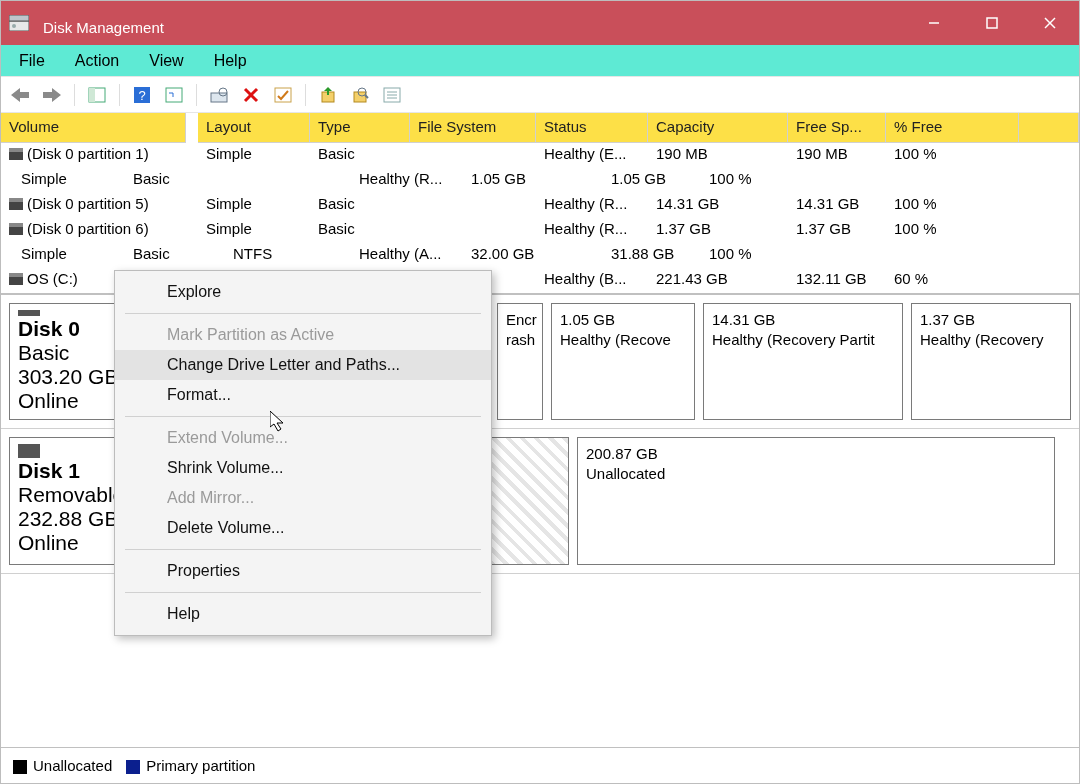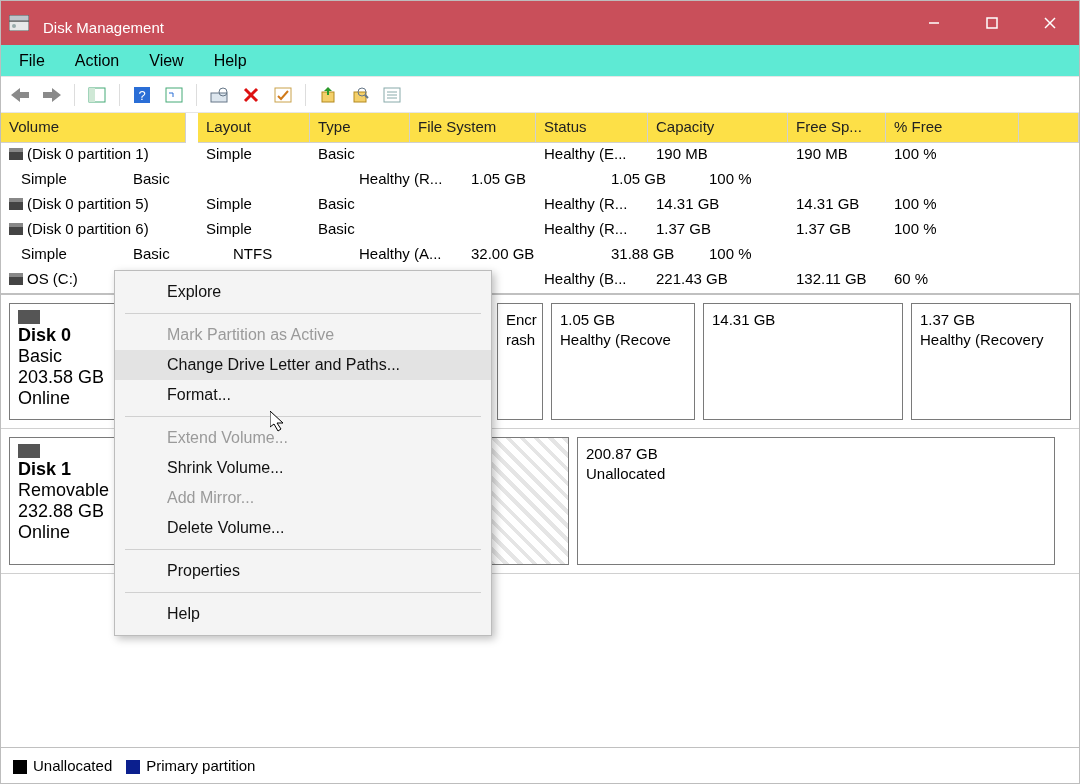--- a/index.html
+++ b/index.html
@@ -34,21 +34,21 @@
   .vico:before { content:""; position:absolute; left:0;top:0;right:0;height:4px;background:#888;}
   .vico.blue:before{background:#1b3a9b;}
   
   .c-vol{width:185px;} .c-layout{width:112px;margin-left:12px;} .c-type{width:100px;} .c-fs{width:126px;}
   .c-status{width:112px;} .c-cap{width:140px;} .c-free{width:98px;} .c-pfree{width:133px;}
   .c-rest{flex:1;}
   
   .graphical { flex:1; border-top:1px solid #c0c0c0; padding:0; overflow:hidden;}
   .disk-row { display:flex; border-bottom:1px solid #d0d0d0; height:134px; background:#fff;}
   .disk-row:last-child { height:145px;}
-  .disk-label { width:152px; border:1px solid #7a7a7a; margin:8px 0 8px 8px; padding:6px 8px; font-size:18px; display:flex; flex-direction:column;}
+  .disk-label { width:152px; border:1px solid #7a7a7a; margin:8px 0 8px 8px; padding:6px 8px; font-size:21px; display:flex; flex-direction:column;}
   .disk-label .dicon { width:22px; height:14px; background:#555; margin-bottom:1px;}
   .disk-label b { font-weight:700;}
   .disk-parts { flex:1; display:flex; gap:8px; padding:8px;}
   .part { border:1px solid #7a7a7a; display:flex; flex-direction:row; overflow:hidden;}
   .part .stripe { height:18px; background:#0b1f8e;}
   .part.unalloc .stripe { background:#000;}
   .part .pbody { flex:1; padding:6px 8px; font-size:15px; line-height:1.35;}
   .part.hatched .pbody { background:repeating-linear-gradient(45deg,#fff,#fff 6px,#e5e5e5 6px,#e5e5e5 10px);}
   
   .legend { height:36px; border-top:1px solid #c0c0c0; display:flex; align-items:center; gap:14px; padding:0 12px; font-size:15px;}
@@ -252,21 +252,21 @@
           </div>
         </div>
     </div>
 
     <div class="graphical" id="graphical">
         <div class="disk-row">
           <div class="disk-label">
             <div class="dicon"></div>
             <b>Disk 0</b>
             <div>Basic</div>
-            <div>203.58 GB</div>
+            <div>303.20 GB</div>
             <div>Online</div>
           </div>
           <div class="disk-parts">
             <div class="part hatched" style="width: 330px;">
               <div class="stripe"></div>
               <div class="pbody"></div>
             </div>
             <div class="part" style="width: 46px;">
               <div class="stripe"></div>
               <div class="pbody">
@@ -278,20 +278,21 @@
               <div class="stripe"></div>
               <div class="pbody">
                 <div>1.05 GB</div>
                 <div>Healthy (Recove</div>
               </div>
             </div>
             <div class="part" style="width: 200px;">
               <div class="stripe"></div>
               <div class="pbody">
                 <div>14.31 GB</div>
+                <div>Healthy (Recovery Partit</div>
               </div>
             </div>
             <div class="part" style="width: 160px;">
               <div class="stripe"></div>
               <div class="pbody">
                 <div>1.37 GB</div>
                 <div>Healthy (Recovery</div>
               </div>
             </div>
           </div>

